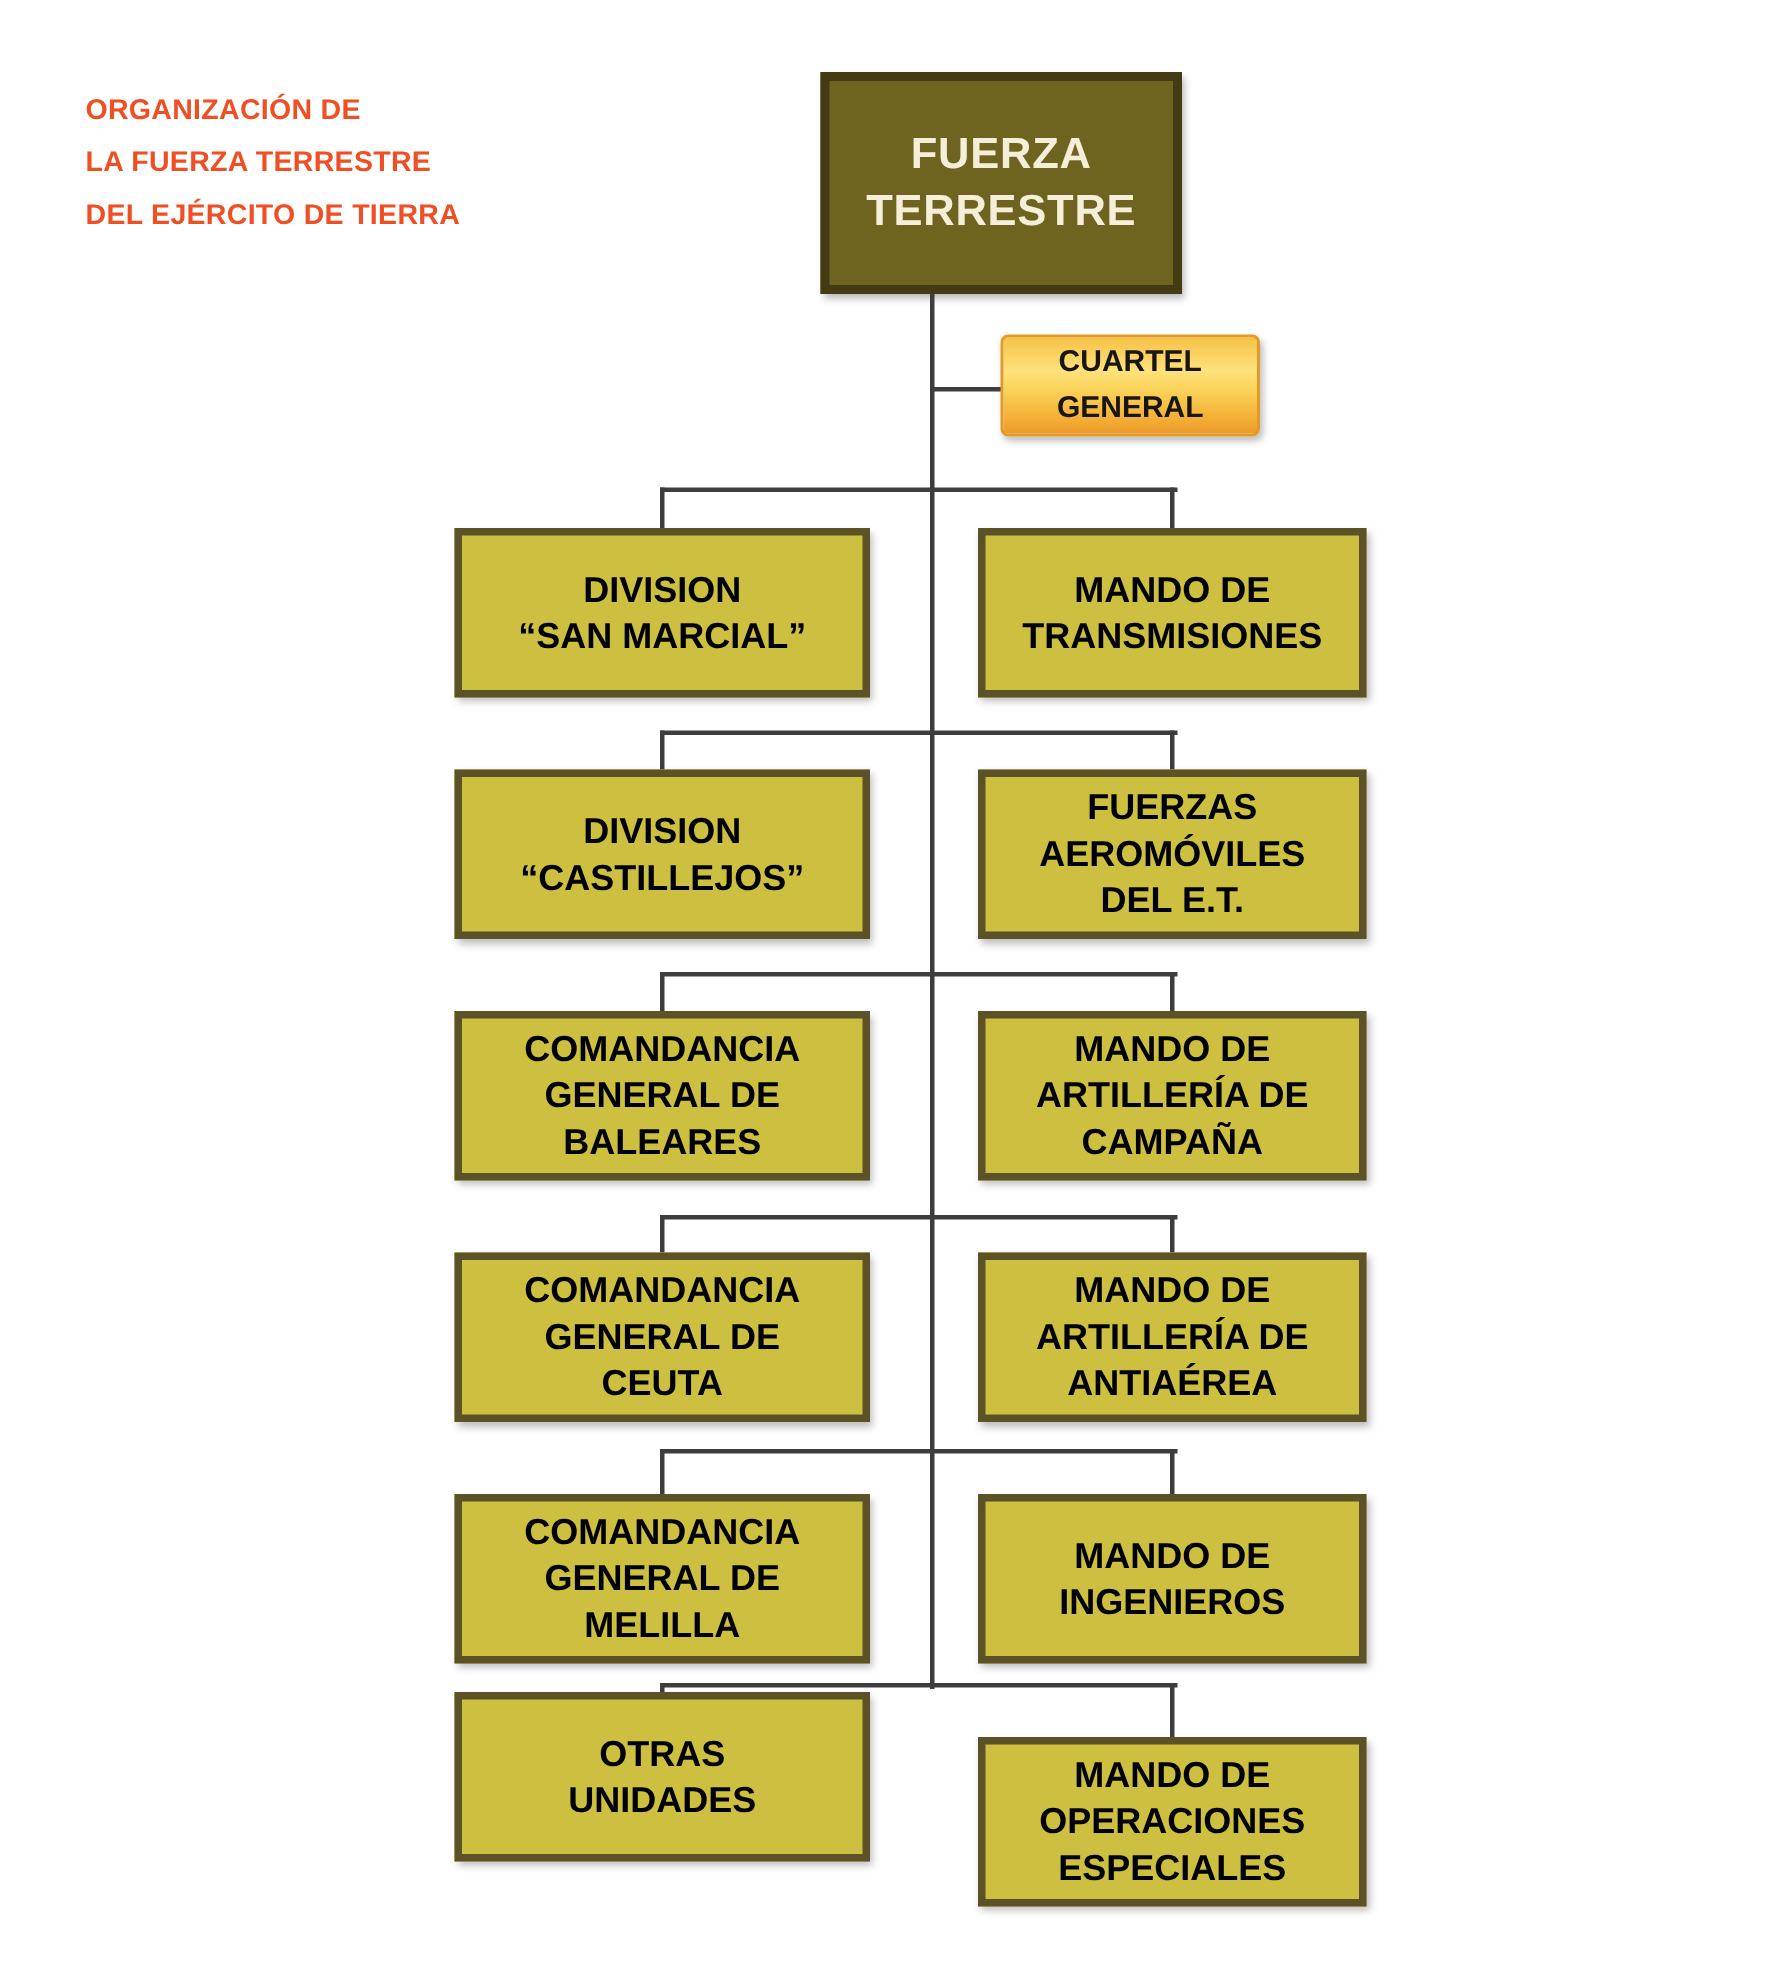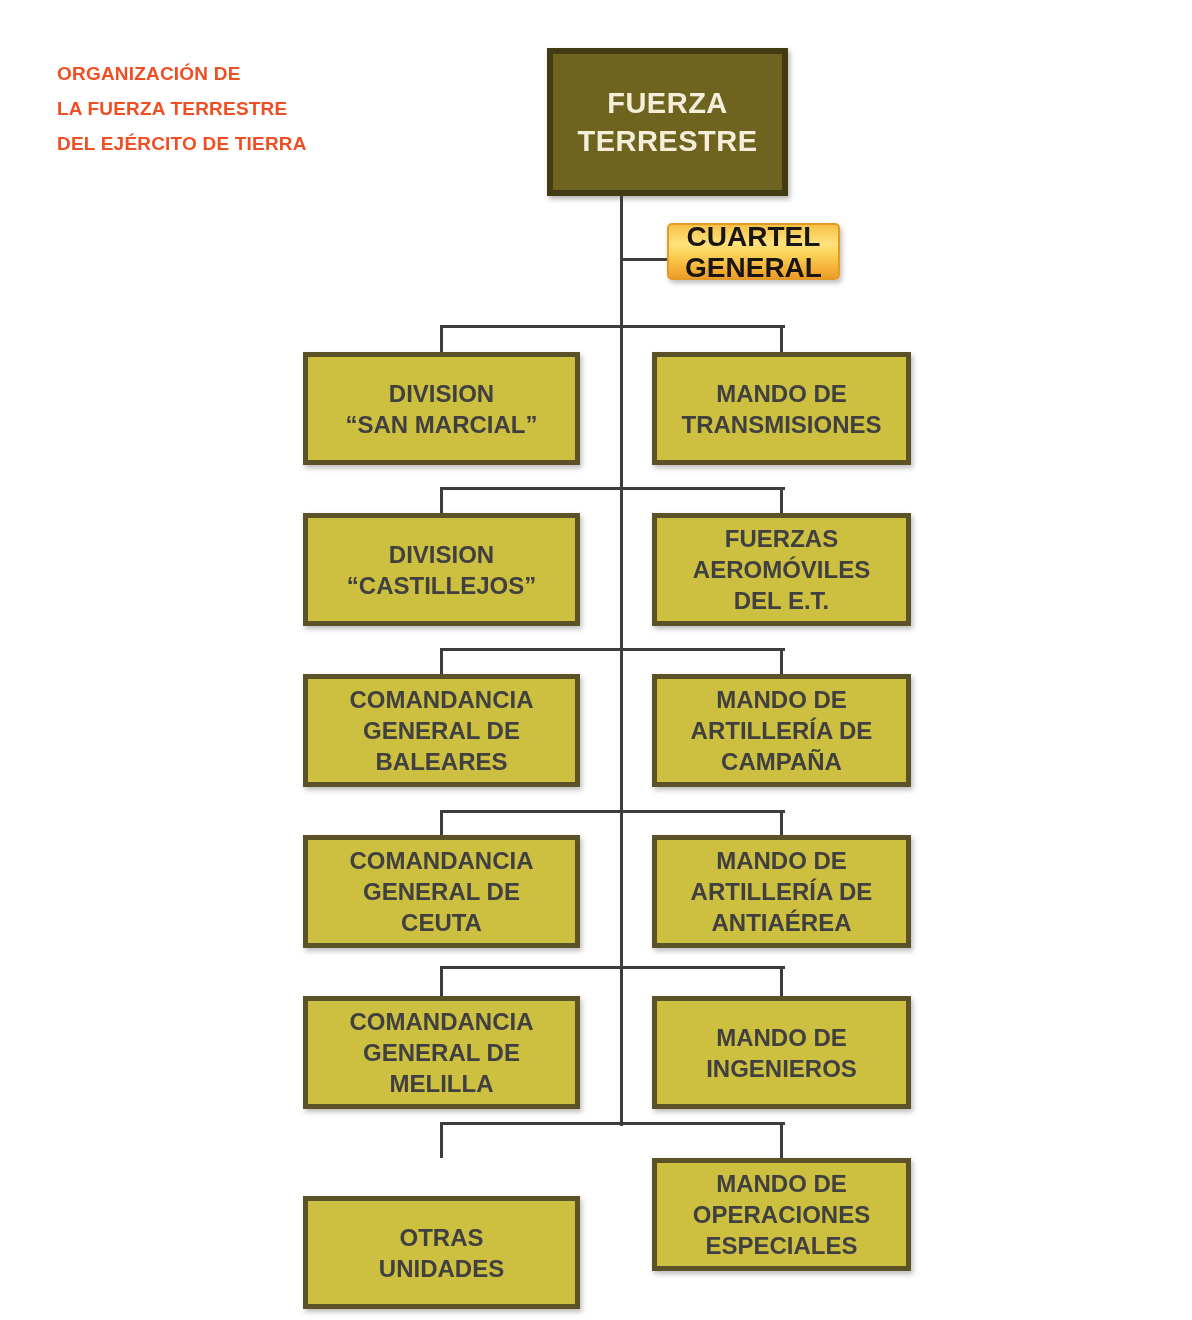--- a/index.html
+++ b/index.html
@@ -19,32 +19,32 @@
   .root{
     position:absolute;left:502px;top:48px;width:241px;height:148px;
     box-sizing:border-box;border:6px solid #423b14;background:#6e6420;
     display:flex;align-items:center;justify-content:center;text-align:center;
     color:#f5efda;font-size:29px;line-height:38px;font-weight:bold;
     white-space:pre-line;letter-spacing:0.5px;
     box-shadow:2px 3px 5px rgba(90,90,90,.45);
     margin-left:45px;
   }
   .staff{
-    position:absolute;left:667px;top:223px;width:173px;height:57px;
+    position:absolute;left:667px;top:223px;width:173px;height:68px;
     box-sizing:border-box;border:2px solid #e49a25;border-radius:5px;
     background:linear-gradient(180deg,#f5c247 0%,#fee27c 35%,#fbd258 55%,#f3ae35 85%,#ec9c2a 100%);
     display:flex;align-items:center;justify-content:center;text-align:center;
-    color:#181512;font-size:28px;line-height:31px;font-weight:bold;white-space:pre-line;
+    color:#181512;font-size:20px;line-height:31px;font-weight:bold;white-space:pre-line;
     box-shadow:2px 3px 5px rgba(90,90,90,.4);
   }
   .node{
     position:absolute;height:113px;box-sizing:border-box;
     border:5px solid #5b5327;background:#cdbf40;
     display:flex;align-items:center;justify-content:center;text-align:center;
-    color:#404040;font-size:24px;line-height:31px;font-weight:bold;white-space:pre-line;
+    color:#000000;font-size:24px;line-height:31px;font-weight:bold;white-space:pre-line;
     box-shadow:2px 3px 5px rgba(90,90,90,.4);
   }
   .node.left{left:303px;width:277px;}
   .node.right{left:652px;width:259px;}
 </style>
 </head>
 <body>
 
 <div id="canvas">
 
@@ -109,19 +109,19 @@
   <div class="node left" style="top:996px;">COMANDANCIA
 GENERAL DE
 MELILLA</div>
   <div class="node right" style="top:996px;">MANDO DE
 INGENIEROS</div>
 
   <div class="line" style="left:440px;top:1122px;width:345px;height:3px;"></div>
   <div class="line" style="left:440px;top:1122px;width:3px;height:36px;"></div>
   <div class="line" style="left:780px;top:1122px;width:3px;height:36px;"></div>
 
-  <div class="node left" style="top:1196px;">OTRAS
+  <div class="node left" style="top:1128px;">OTRAS
 UNIDADES</div>
   <div class="node right" style="top:1158px;">MANDO DE
 OPERACIONES
 ESPECIALES</div>
 
 </div>
 
 </body></html>

